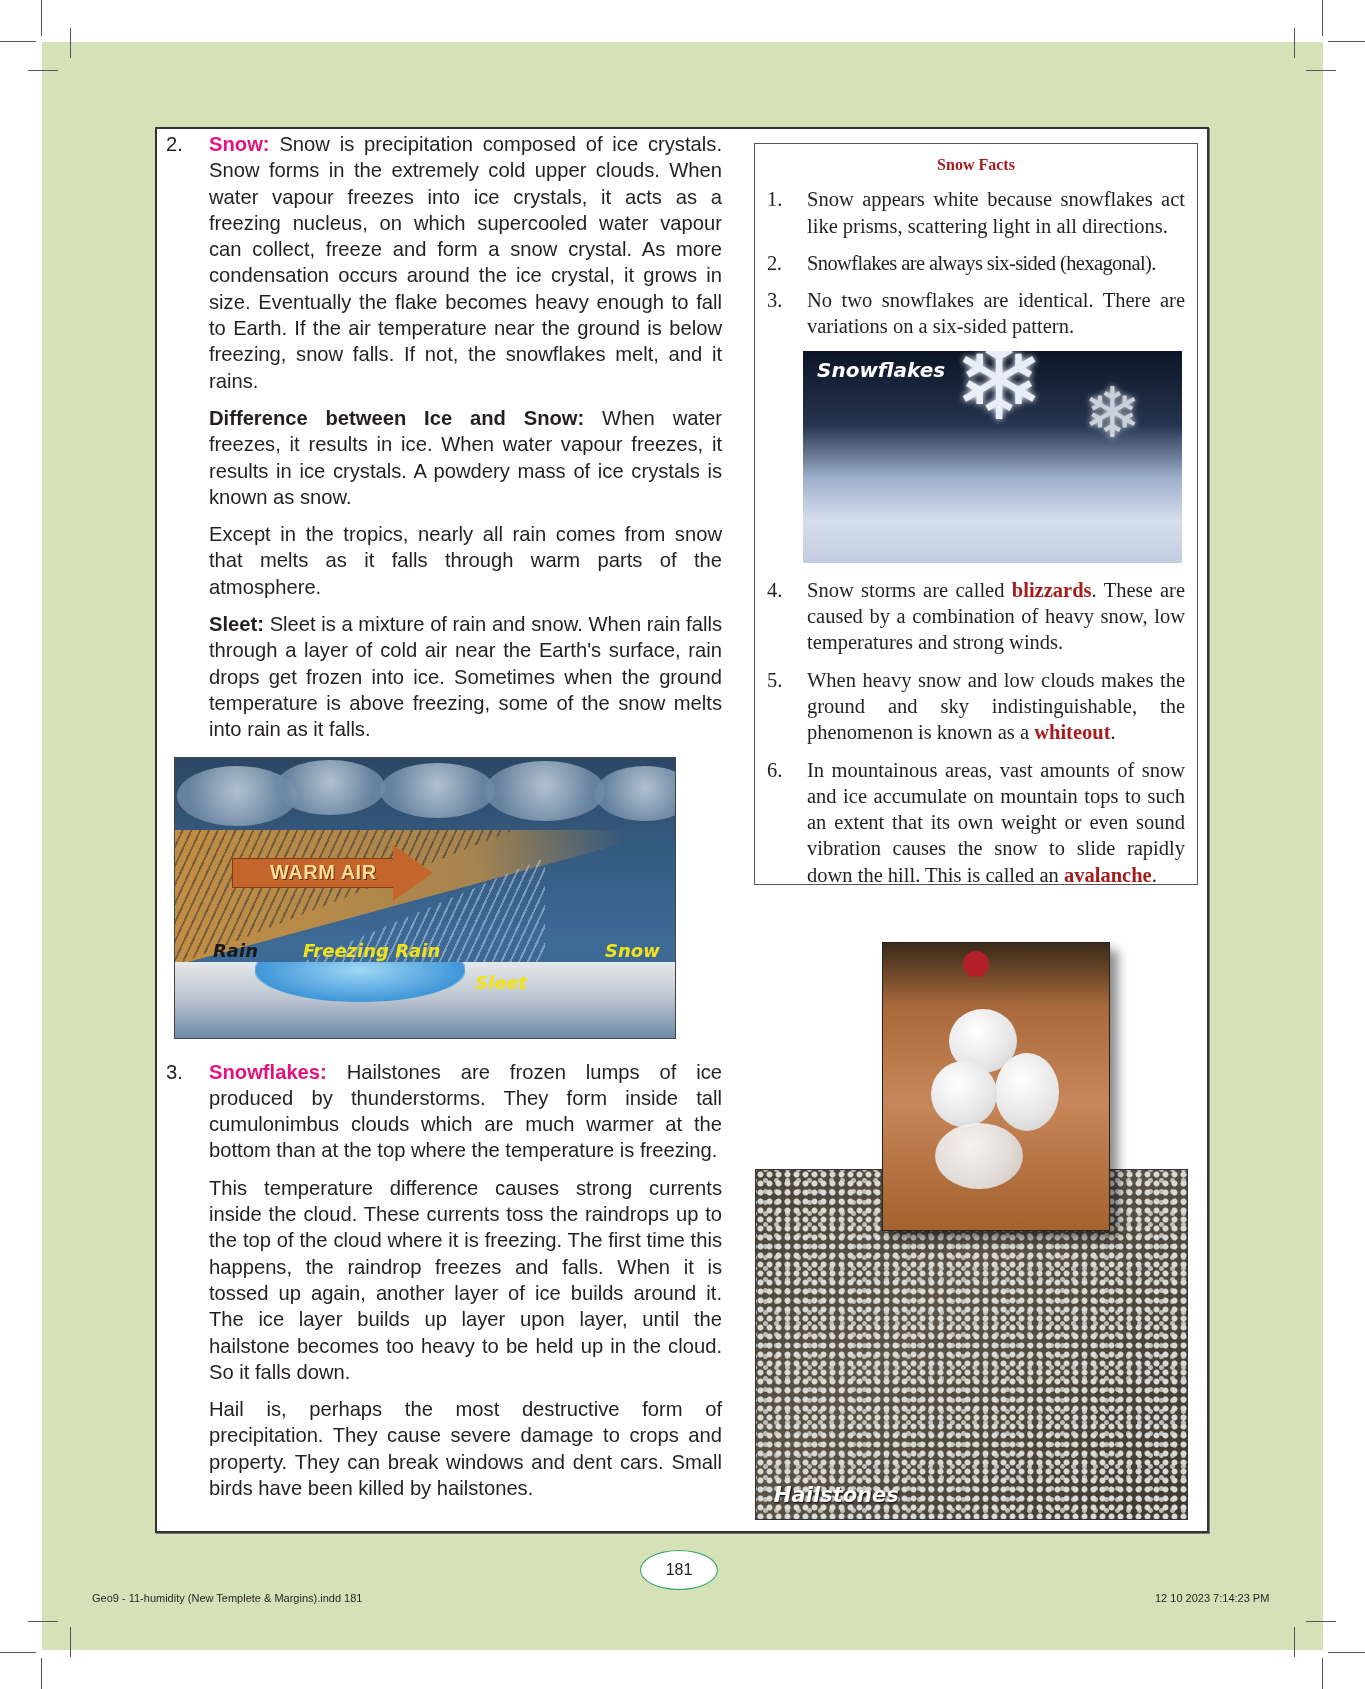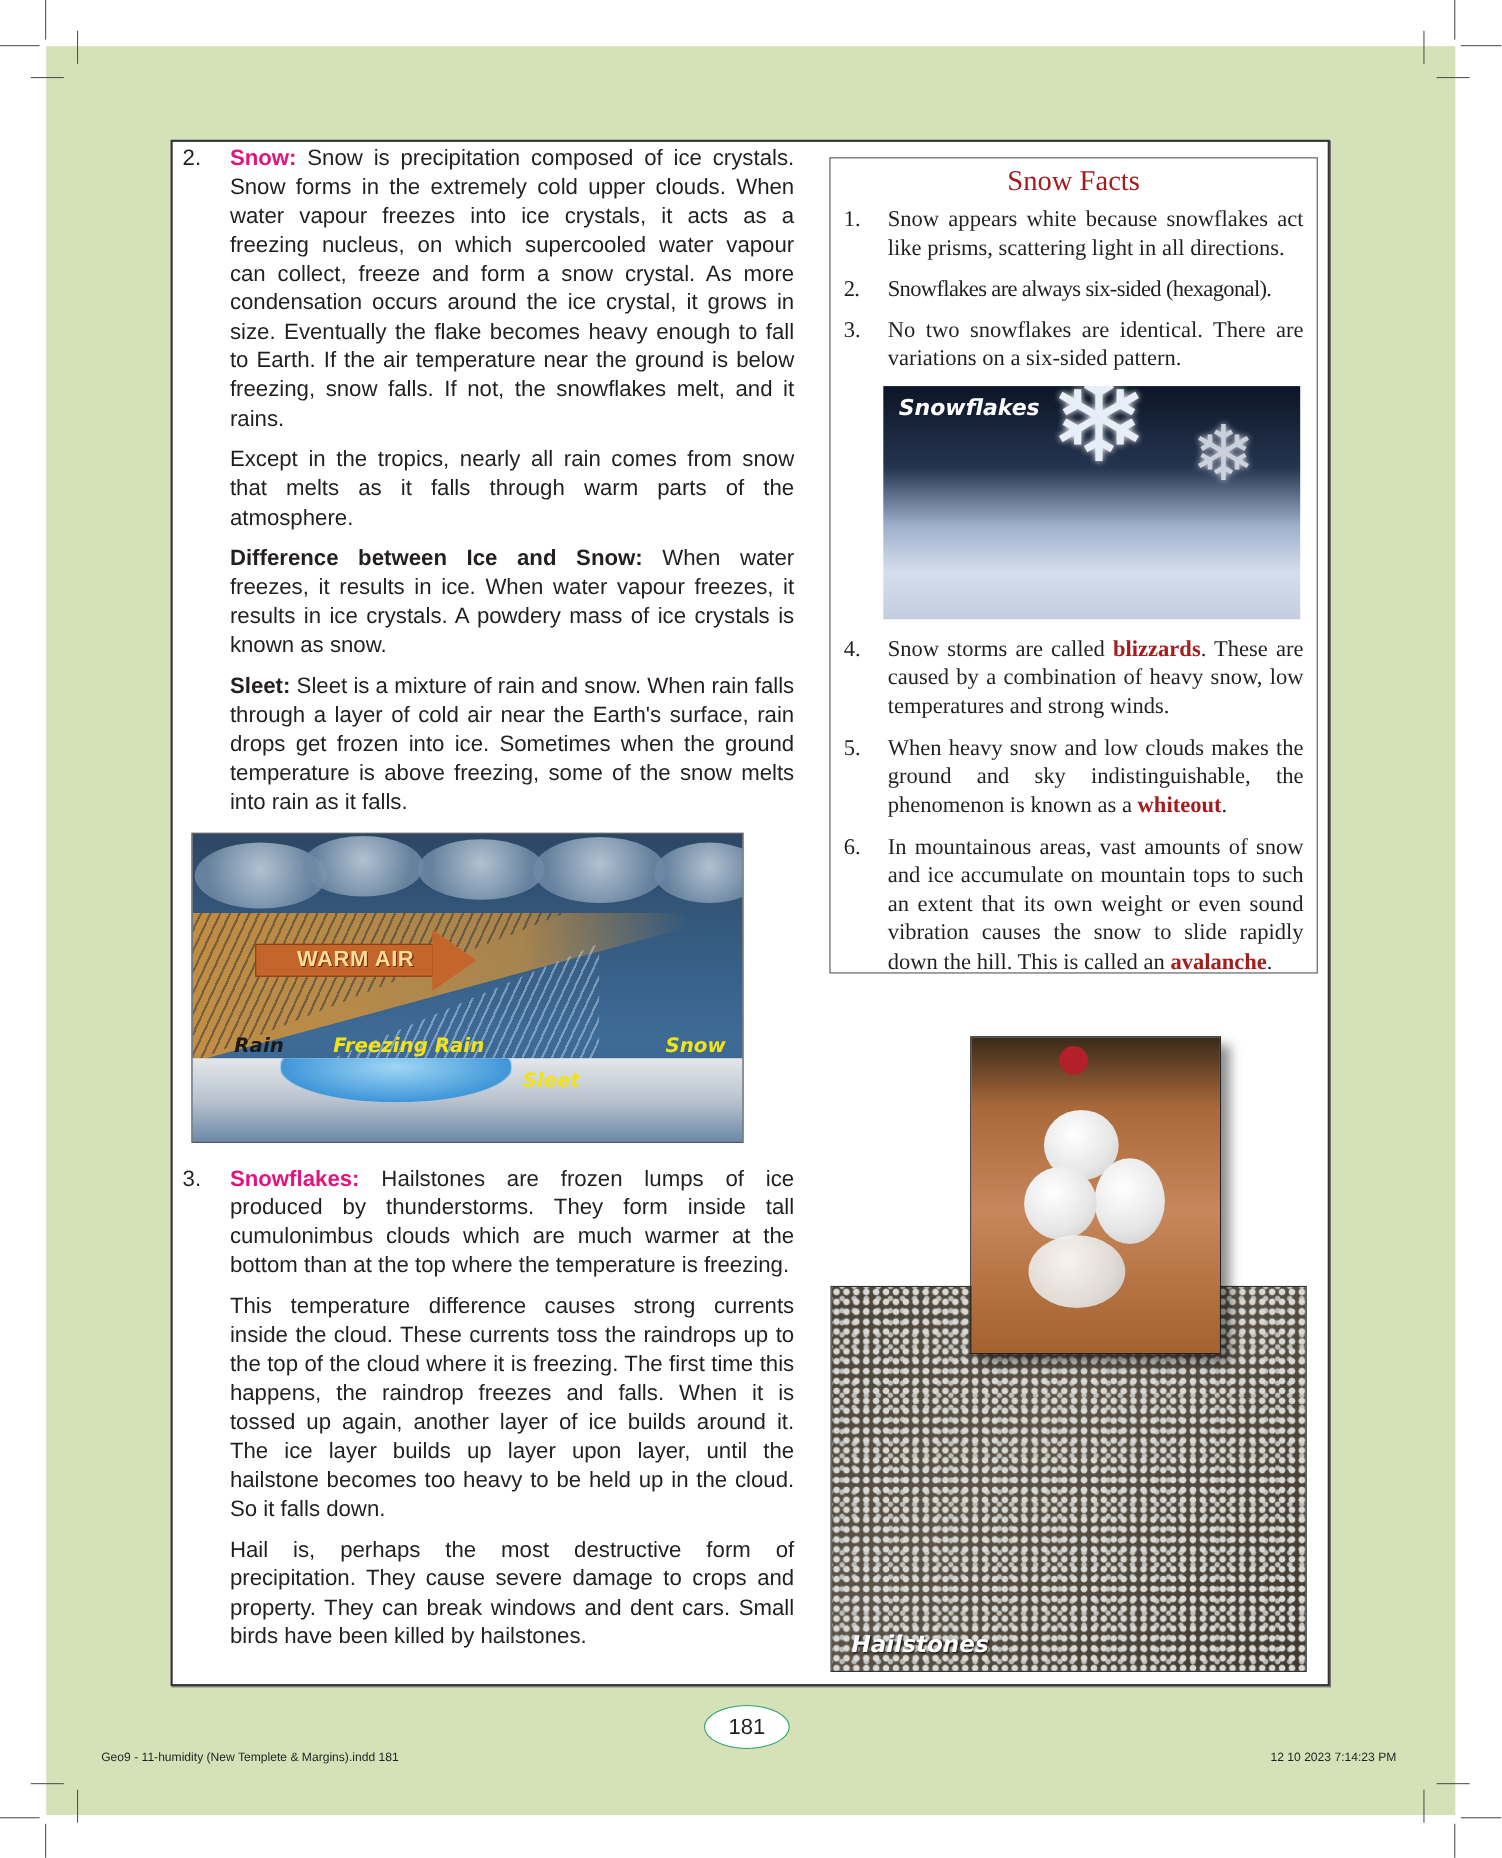--- a/index.html
+++ b/index.html
@@ -18,35 +18,35 @@
   .warm-band2{position:absolute;left:0;top:72px;width:100%;height:136px;background:linear-gradient(90deg,rgba(205,145,60,.92),rgba(205,145,60,.75) 60%,rgba(205,145,60,0) 90%);clip-path:polygon(0 0,100% 0,0 100%);}
   .rain-lines{position:absolute;left:0;top:72px;width:340px;height:136px;background:repeating-linear-gradient(115deg,transparent 0 6px,rgba(30,40,60,.45) 6px 8px);clip-path:polygon(0 0,100% 0,0 100%);}
   .rain-lines2{position:absolute;left:120px;top:100px;width:250px;height:108px;background:repeating-linear-gradient(115deg,transparent 0 6px,rgba(200,220,240,.45) 6px 8px);clip-path:polygon(100% 0,100% 100%,0 100%);}
   .warm-arrow{position:absolute;left:57px;top:100px;width:160px;height:28px;background:#c4662b;border:1px solid #8a3a12;}
   .warm-arrow:after{content:"";position:absolute;right:-40px;top:-14px;border-left:40px solid #c4662b;border-top:28px solid transparent;border-bottom:28px solid transparent;}
   .warm-label{position:absolute;left:95px;top:101px;font-weight:bold;font-size:20px;color:#ffdd99;letter-spacing:.5px;text-shadow:1px 1px 0 #6a2a0a;z-index:2;}
   .ground{position:absolute;left:0;top:204px;width:100%;height:76px;background:linear-gradient(#e5e7ea,#b9c3cf 50%,#6d89a8);}
   .puddle{position:absolute;left:80px;top:204px;width:210px;height:40px;border-radius:0 0 50% 50%;background:radial-gradient(ellipse at 50% 20%,#9fd7f5,#3f96d9 70%,transparent 72%);}
   .dlabel{position:absolute;top:180px;font-style:italic;font-weight:bold;font-size:18px;font-family:"DejaVu Sans",sans-serif;}
   .facts-box{position:absolute;left:754px;top:143px;width:444px;height:742px;border:1.5px solid #555;box-sizing:border-box;font-family:"Liberation Serif",serif;color:#231f20;font-size:20.5px;line-height:26.3px;}
-  .facts-title{text-align:center;color:#a51c1c;font-weight:normal;font-size:26px;margin-top:8px;margin-bottom:8px;}
+  .facts-title{text-align:center;color:#a51c1c;font-weight:bold;font-size:16px;margin-top:8px;margin-bottom:8px;}
   .fact{position:relative;padding-left:52px;padding-right:12px;margin-bottom:11px;text-align:justify;}
   .fact .fnum{position:absolute;left:12px;top:0;}
   .red{color:#a51c1c;font-weight:bold;}
   .snowflake-img{position:relative;margin:2px 0 14px 48px;width:379px;height:212px;overflow:hidden;background:linear-gradient(180deg,#0b1526 0%,#25344f 35%,#9fb0cc 60%,#d5deec 80%,#c2cde0 100%);}
   .snow-caption{position:absolute;left:14px;top:6px;color:#fff;font-weight:bold;font-size:20px;font-family:"DejaVu Sans",sans-serif;font-style:italic;}
   .flake{position:absolute;color:#e8eef7;text-shadow:0 0 6px #fff;}
   .hail-ground{position:absolute;left:755px;top:1169px;width:433px;height:351px;border:1px solid #333;box-sizing:border-box;background:
     radial-gradient(circle,#d9d9d6 2.5px,transparent 3.5px) 0 0/9px 9px,
     radial-gradient(circle,#bcbcb8 2px,transparent 3px) 4px 5px/11px 11px,
     linear-gradient(135deg,#4a4338,#5c5448 40%,#3e382f);}
   .hail-caption{position:absolute;left:18px;bottom:12px;color:#fff;font-weight:bold;font-style:italic;font-size:21px;font-family:"DejaVu Sans",sans-serif;text-shadow:1px 1px 2px #000;}
   .hands-img{position:absolute;left:882px;top:942px;width:228px;height:289px;border:1px solid #222;box-sizing:border-box;background:linear-gradient(180deg,#3a2a1a 0%,#a8683a 22%,#c7875a 55%,#a5612e 100%);box-shadow:8px 8px 10px rgba(0,0,0,.45);overflow:hidden;}
   .hailball{position:absolute;border-radius:50%;background:radial-gradient(circle at 40% 35%,#fff,#e6e6e6 60%,#c9c9c9);}
-  .page-num{position:absolute;left:640px;top:1550px;width:76px;height:38px;border:1.5px solid #2fa26a;border-radius:50%;background:#fff;text-align:center;line-height:38px;font-size:20px;color:#231f20;}
+  .page-num{position:absolute;left:640px;top:1550px;width:76px;height:38px;border:1.5px solid #2fa26a;border-radius:50%;background:#fff;text-align:center;line-height:38px;font-size:16px;color:#231f20;}
   .slug{position:absolute;top:1592px;font-size:11px;color:#231f20;}
 </style>
 </head>
 <body>
 
 <div class="page-bg"></div>
 
 <div class="crop" style="left:0;top:41px;width:36px;height:1px;"></div>
 <div class="crop" style="left:41px;top:0;width:1px;height:36px;"></div>
 <div class="crop" style="left:28px;top:70px;width:30px;height:1px;"></div>
@@ -63,22 +63,22 @@
 <div class="crop" style="left:1322px;top:1658px;width:1px;height:31px;"></div>
 <div class="crop" style="left:1306px;top:1621px;width:30px;height:1px;"></div>
 <div class="crop" style="left:1294px;top:1627px;width:1px;height:30px;"></div>
 
 <div class="frame"></div>
 
 <div class="col-left">
   <div class="item">
     <span class="num">2.</span>
     <p><span class="pink">Snow:</span> <span>Snow is precipitation composed of ice crystals. Snow forms in the extremely cold upper clouds. When water vapour freezes into ice crystals, it acts as a freezing nucleus, on which supercooled water vapour can collect, freeze and form a snow crystal. As more condensation  occurs around the ice crystal, it grows in size. Eventually the flake becomes heavy enough to fall to Earth. If the air temperature near the ground is below freezing, snow falls. If not, the snowflakes melt, and it rains.</span></p>
+    <p><b>Difference between Ice and Snow:</b> <span>When water freezes, it results in ice. When water vapour freezes, it results in ice crystals. A powdery mass of ice crystals is known as snow.</span></p>
     <p>Except in the tropics, nearly all rain comes from snow that melts as it falls through warm parts of the atmosphere.</p>
-    <p><b>Difference between Ice and Snow:</b> <span>When water freezes, it results in ice. When water vapour freezes, it results in ice crystals. A powdery mass of ice crystals is known as snow.</span></p>
     <p><b>Sleet:</b> <span>Sleet is a mixture of rain and snow. When rain falls through a layer of cold air near the Earth's surface, rain drops get frozen into ice. Sometimes when the ground temperature is above freezing, some of the snow melts into rain as it falls.</span></p>
   </div>
 
   <div class="diagram">
     <div class="cloud" style="left:2px;top:8px;width:120px;height:60px;"></div>
     <div class="cloud" style="left:100px;top:2px;width:110px;height:55px;"></div>
     <div class="cloud" style="left:205px;top:5px;width:115px;height:55px;"></div>
     <div class="cloud" style="left:310px;top:3px;width:120px;height:60px;"></div>
     <div class="cloud" style="left:420px;top:8px;width:100px;height:55px;"></div>
     <div class="warm-band2"></div>

